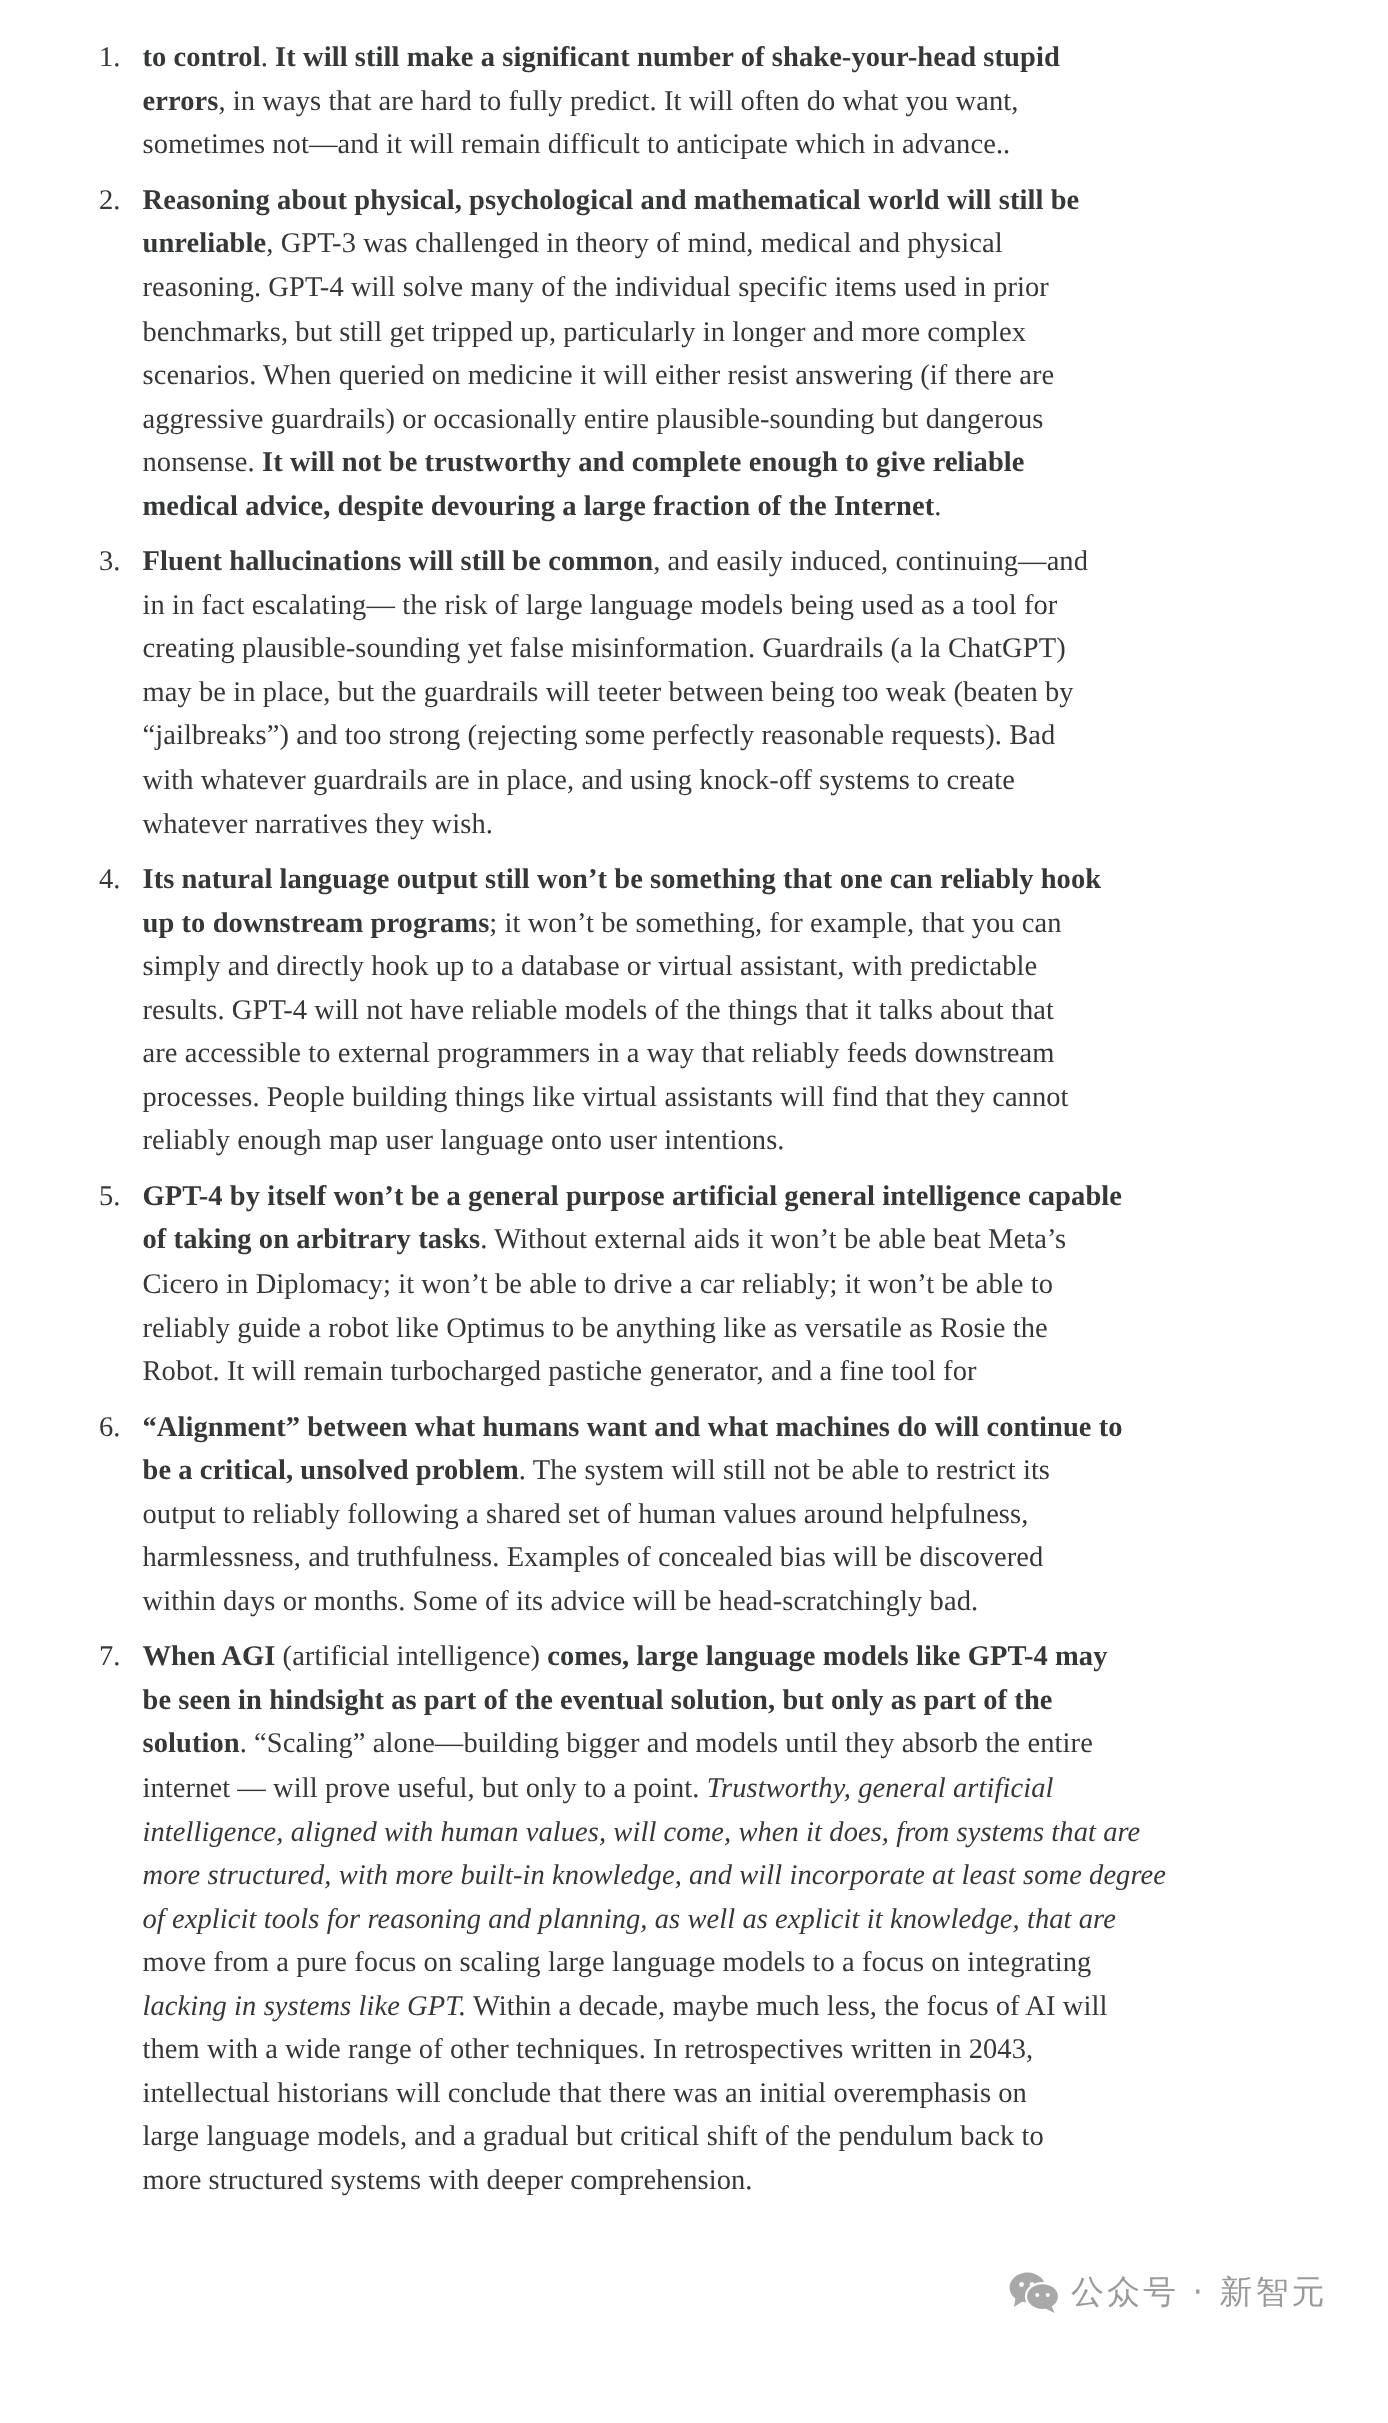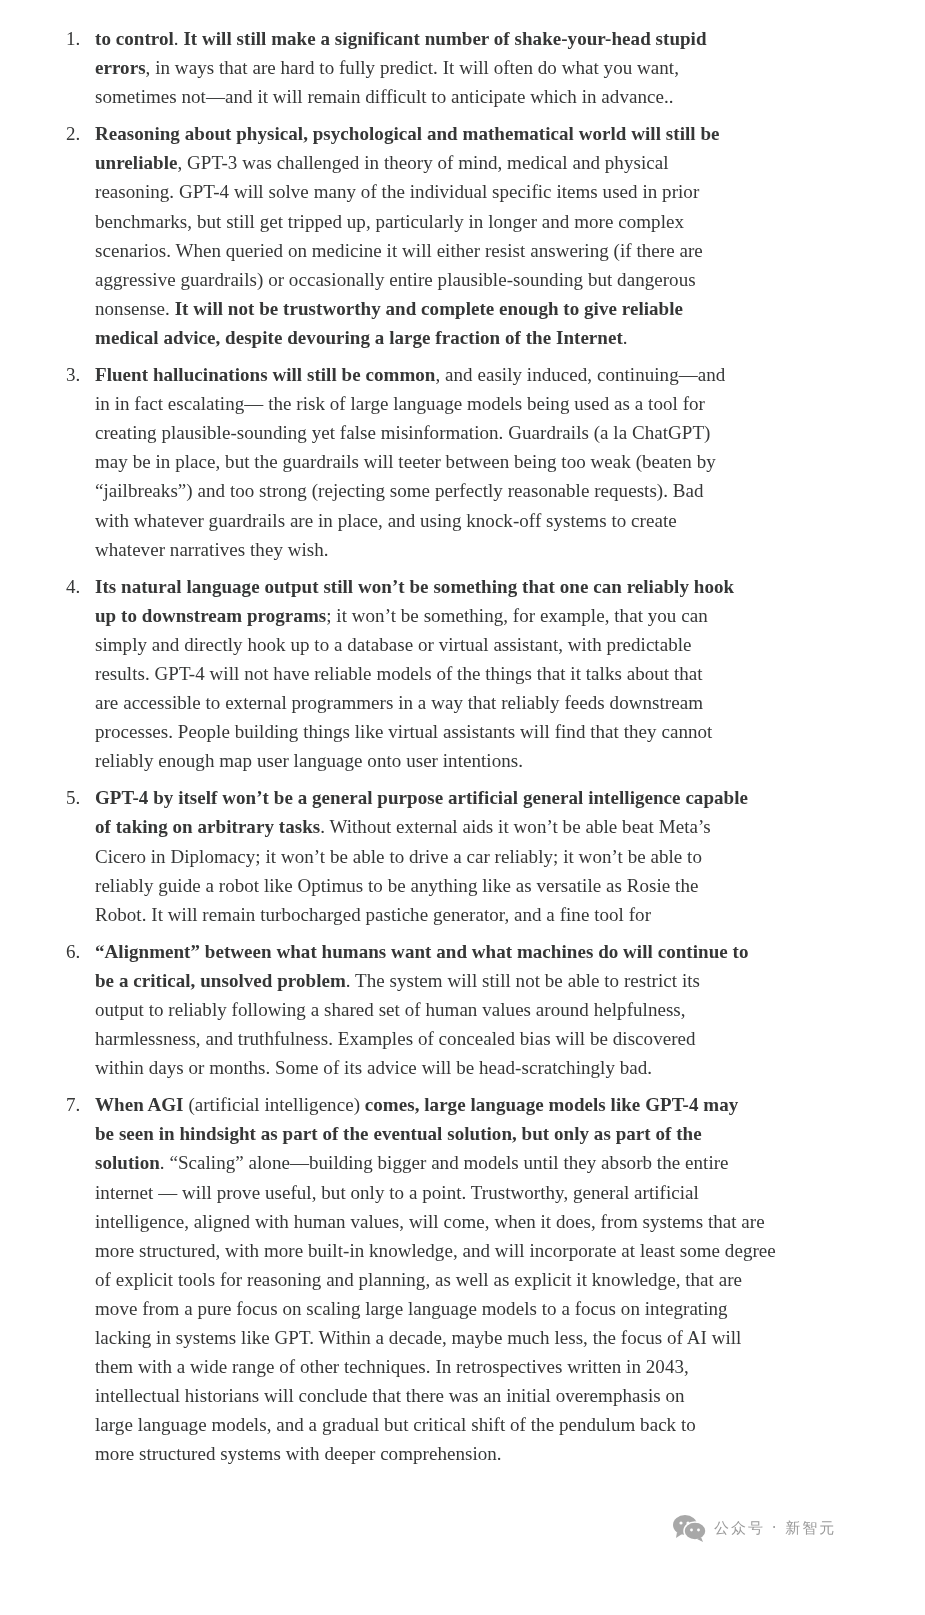--- a/index.html
+++ b/index.html
@@ -37,31 +37,31 @@
     .pred-num {
       position: absolute;
       left: 66px;
       top: 0;
     }
     .line {
       display: block;
       white-space: nowrap;
     }
     .seg-b { font-weight: bold; }
-    .seg-i { }
+    .seg-i { font-style: italic; }
     .watermark {
       position: absolute;
       left: 672px;
       top: 1513px;
       display: flex;
       align-items: center;
       gap: 6px;
       color: #9a9a9a;
       font-family: "DejaVu Sans", sans-serif;
-      font-size: 15px;
+      font-size: 22px;
       letter-spacing: 2px;
     }
     .wechat-icon {
       width: 36px;
       height: 30px;
       display: inline-block;
     }
   </style>
 </head>
 <body>

